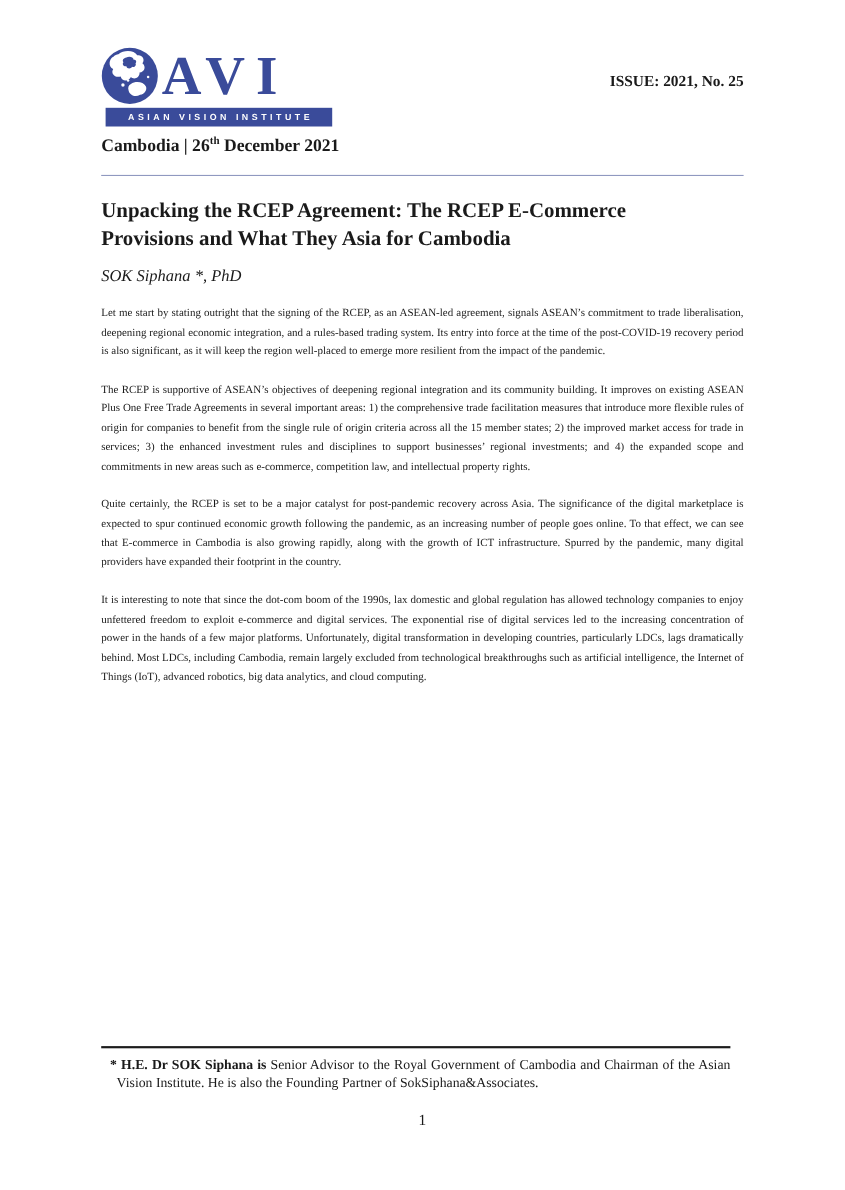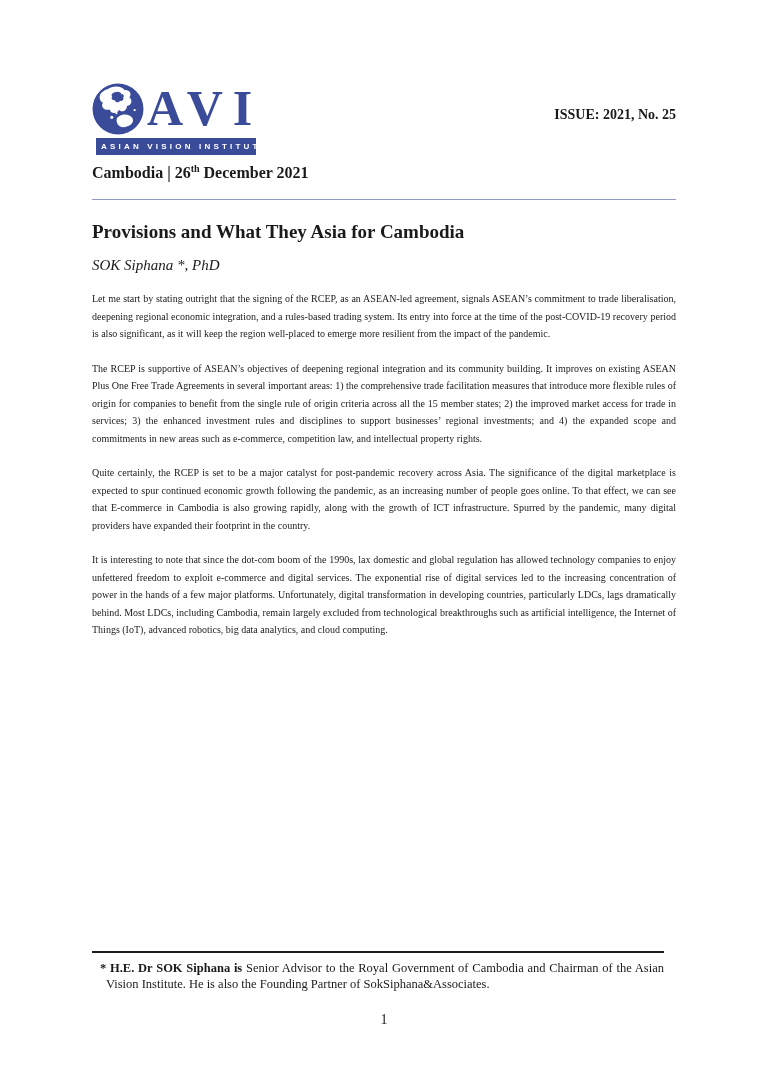--- a/index.html
+++ b/index.html
@@ -15,37 +15,37 @@
     width:768px;
     height:1082px;
     margin:0 auto;
     background:#ffffff;
     padding:43px 92px 0 92px;
     font-family:"Liberation Serif", serif;
     color:#1a1a1a;
     overflow:hidden;
   }
   
-  .header{display:flex;justify-content:space-between;align-items:flex-start;margin-top:40px;}
+  .header{display:flex;justify-content:space-between;align-items:flex-start;}
   .logo{width:200px;}
   .logo-top{display:flex;align-items:flex-start;}
   .globe-icon{width:52px;height:52px;flex:0 0 auto;}
   .avi-wordmark{
     font-family:"Liberation Serif", serif;
     font-weight:bold;
     font-size:50px;
     line-height:50px;
     letter-spacing:10px;
     color:var(--brand-blue);
     margin-left:3px;
   }
   .logo-bar{
     margin-top:3px;
     margin-left:4px;
-    width:160px;
+    width:206px;
     background:var(--brand-blue);
     color:#ffffff;
     font-family:"Liberation Sans", sans-serif;
     font-size:8px;
     font-weight:bold;
     letter-spacing:3.2px;
     text-align:center;
     padding:4px 2px 4px 5px;
     white-space:nowrap;
   }
@@ -149,20 +149,21 @@
     </div>
     <div class="issue">ISSUE: 2021, No. 25</div>
   </div>
 
 
   <div class="dateline"><span>Cambodia | 26</span><sup>th</sup><span> December 2021</span></div>
 
   <hr class="thin-rule">
 
   <h2 class="article-title">
+    <span>Unpacking the RCEP Agreement: The RCEP E-Commerce</span>
     <span>Provisions and What They Asia for Cambodia</span>
   </h2>
 
   <div class="author">SOK Siphana *, PhD</div>
 
   <div class="body-copy">
     <p>Let me start by stating outright that the signing of the RCEP, as an ASEAN-led agreement, signals ASEAN’s commitment to trade liberalisation, deepening regional economic integration, and a rules-based trading system. Its entry into force at the time of the post-COVID-19 recovery period is also significant, as it will keep the region well-placed to emerge more resilient from the impact of the pandemic.</p>
     <p>The RCEP is supportive of ASEAN’s objectives of deepening regional integration and its community building. It improves on existing ASEAN Plus One Free Trade Agreements in several important areas: 1) the comprehensive trade facilitation measures that introduce more flexible rules of origin for companies to benefit from the single rule of origin criteria across all the 15 member states; 2) the improved market access for trade in services; 3) the enhanced investment rules and disciplines to support businesses’ regional investments; and 4) the expanded scope and commitments in new areas such as e-commerce, competition law, and intellectual property rights.</p>
     <p>Quite certainly, the RCEP is set to be a major catalyst for post-pandemic recovery across Asia. The significance of the digital marketplace is expected to spur continued economic growth following the pandemic, as an increasing number of people goes online. To that effect, we can see that E-commerce in Cambodia is also growing rapidly, along with the growth of ICT infrastructure. Spurred by the pandemic, many digital providers have expanded their footprint in the country.</p>
     <p>It is interesting to note that since the dot-com boom of the 1990s, lax domestic and global regulation has allowed technology companies to enjoy unfettered freedom to exploit e-commerce and digital services. The exponential rise of digital services led to the increasing concentration of power in the hands of a few major platforms. Unfortunately, digital transformation in developing countries, particularly LDCs, lags dramatically behind. Most LDCs, including Cambodia, remain largely excluded from technological breakthroughs such as artificial intelligence, the Internet of Things (IoT), advanced robotics, big data analytics, and cloud computing.</p>

